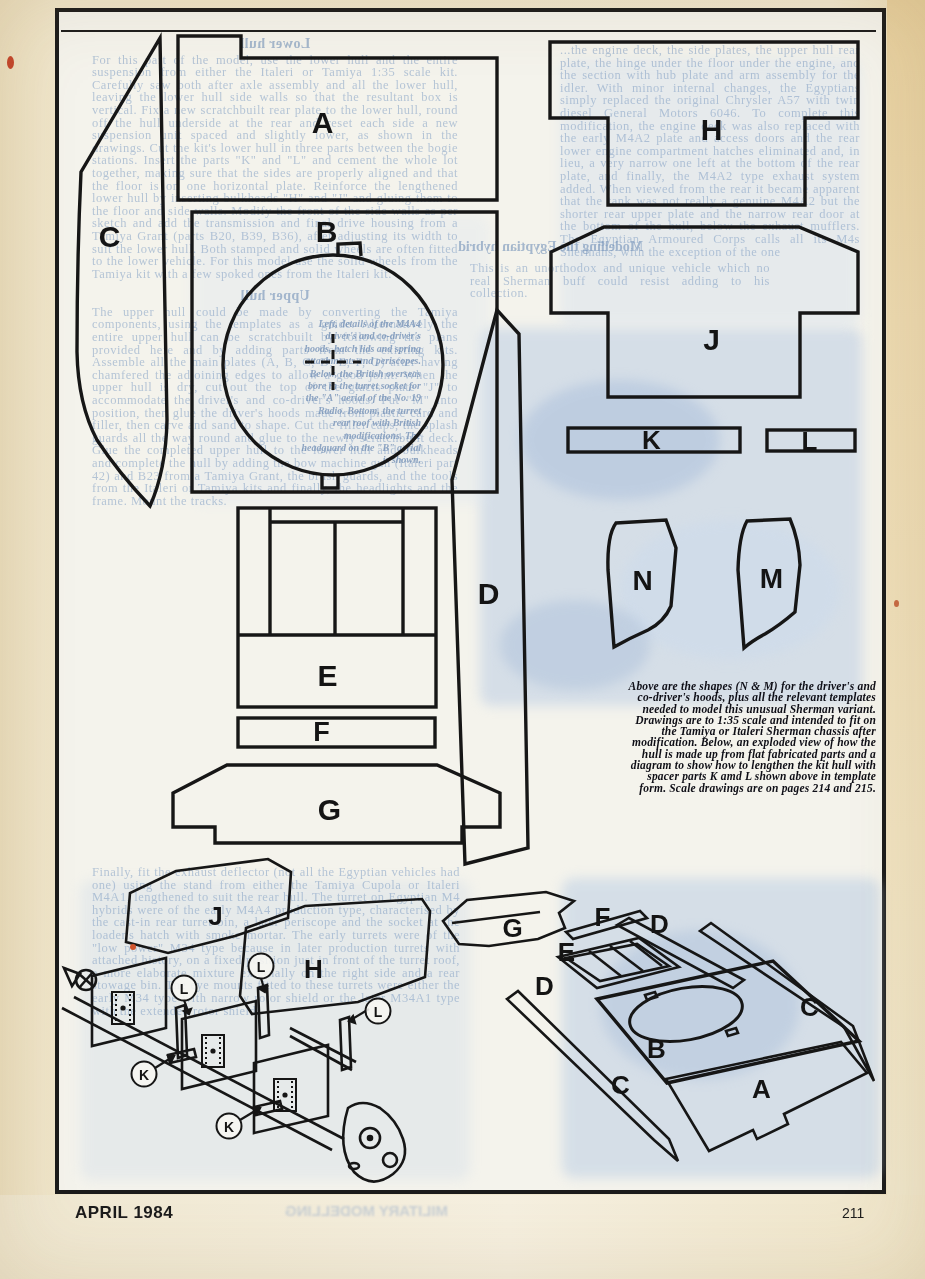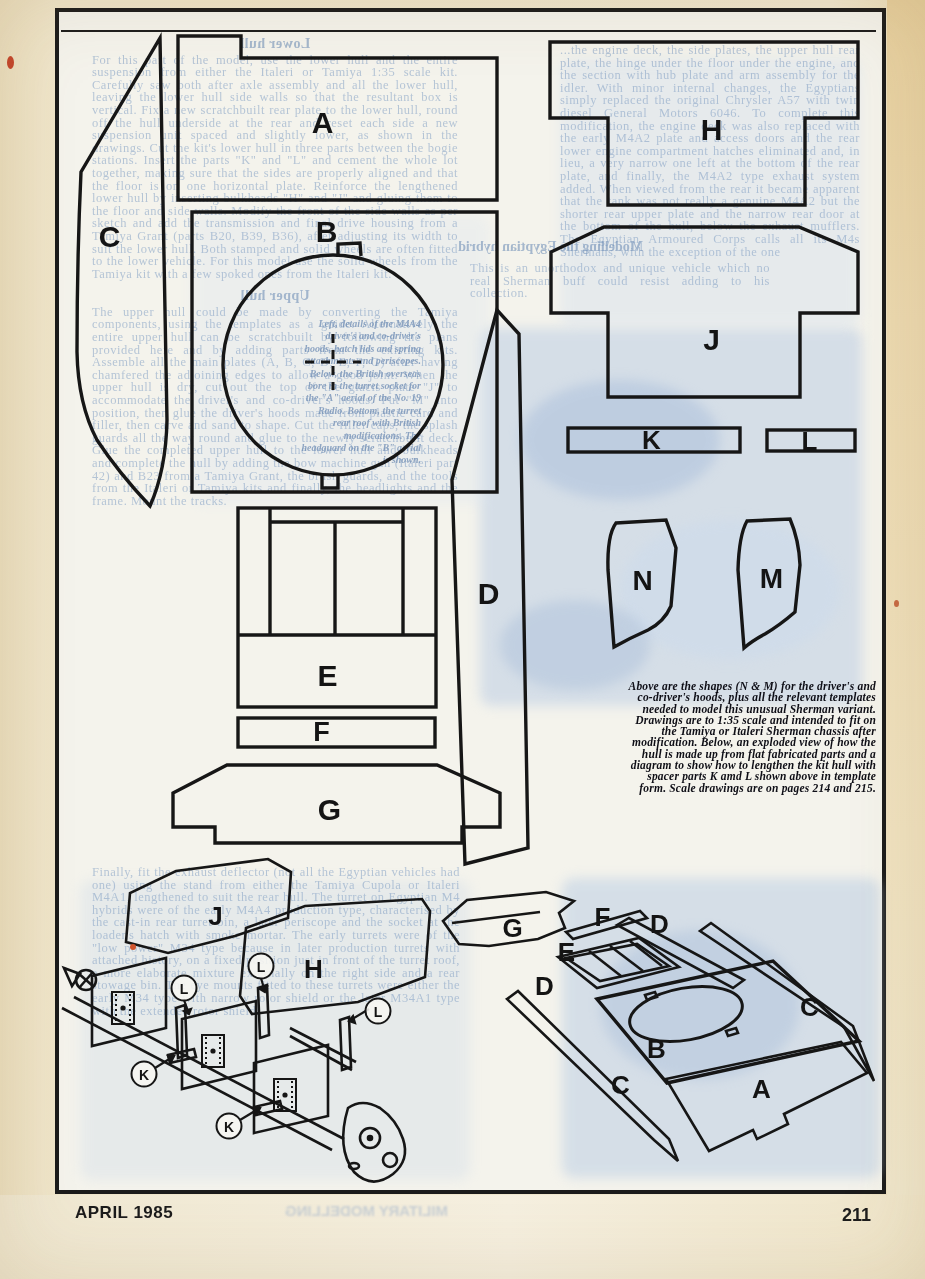--- a/index.html
+++ b/index.html
@@ -24,21 +24,21 @@
     color:#141414;letter-spacing:1px;z-index:4;font-family:"Liberation Sans",sans-serif;}
   .dl{font-size:26px;}
   .circ{position:absolute;width:23px;height:23px;border:2.5px solid #161616;border-radius:50%;
     background:rgba(247,246,241,.88);display:flex;align-items:center;justify-content:center;
     font-weight:bold;font-size:14px;color:#141414;transform:translate(-50%,-50%);z-index:4;}
   .caption{position:absolute;left:624px;top:681px;width:252px;text-align:right;
     font-style:italic;font-weight:bold;font-size:11.5px;line-height:11.3px;letter-spacing:.2px;
     color:#0e0e16;font-family:"Liberation Serif",serif;z-index:5;}
   .footer-left{position:absolute;left:75px;top:1203px;font-weight:bold;font-size:17px;
     letter-spacing:.5px;color:#1c1c1c;z-index:5;}
-  .footer-right{position:absolute;left:842px;top:1205px;font-weight:bold;font-size:18px;color:#1c1c1c;z-index:5;}
+  .footer-right{position:absolute;left:842px;top:1205px;font-weight:normal;font-size:14px;color:#1c1c1c;z-index:5;}
   .footer-ghost{position:absolute;left:198px;top:1202px;width:250px;font-weight:bold;font-size:15px;
     color:#9fb2cc;opacity:.5;filter:blur(.8px);z-index:2;}
   .speck{position:absolute;border-radius:50%;z-index:6;}
   .gbody{font-size:12.5px;line-height:12.6px;letter-spacing:.5px;}
 </style>
 </head>
 <body>
 
 <div class="paper">
 
@@ -220,21 +220,21 @@
   <div class="tl dl" style="left:660px;top:924px;">D</div>
   <div class="tl dl" style="left:567px;top:952px;">E</div>
   <div class="tl dl" style="left:545px;top:986px;">D</div>
   <div class="tl dl" style="left:810px;top:1007px;">C</div>
   <div class="tl dl" style="left:657px;top:1049px;">B</div>
   <div class="tl dl" style="left:621px;top:1085px;">C</div>
   <div class="tl dl" style="left:762px;top:1089px;">A</div>
 
   <div class="caption">Above are the shapes (N &amp; M) for the driver's and co-driver's hoods, plus all the relevant templates needed to model this unusual Sherman variant. Drawings are to 1:35 scale and intended to fit on the Tamiya or Italeri Sherman chassis after modification. Below, an exploded view of how the hull is made up from flat fabricated parts and a diagram to show how to lengthen the kit hull with spacer parts K amd L shown above in template form. Scale drawings are on pages 214 and 215.</div>
 
-  <div class="footer-left">APRIL 1985</div>
+  <div class="footer-left">APRIL 1984</div>
   <div class="footer-right">211</div>
 
   <div class="speck" style="left:7px;top:56px;width:7px;height:13px;background:#c4452b;"></div>
   <div class="speck" style="left:130px;top:944px;width:6px;height:6px;background:#d0542e;"></div>
   <div class="speck" style="left:894px;top:600px;width:5px;height:7px;background:#c66a44;"></div>
 
   <div class="vignette"></div>
 </div>
 
 </body></html>

